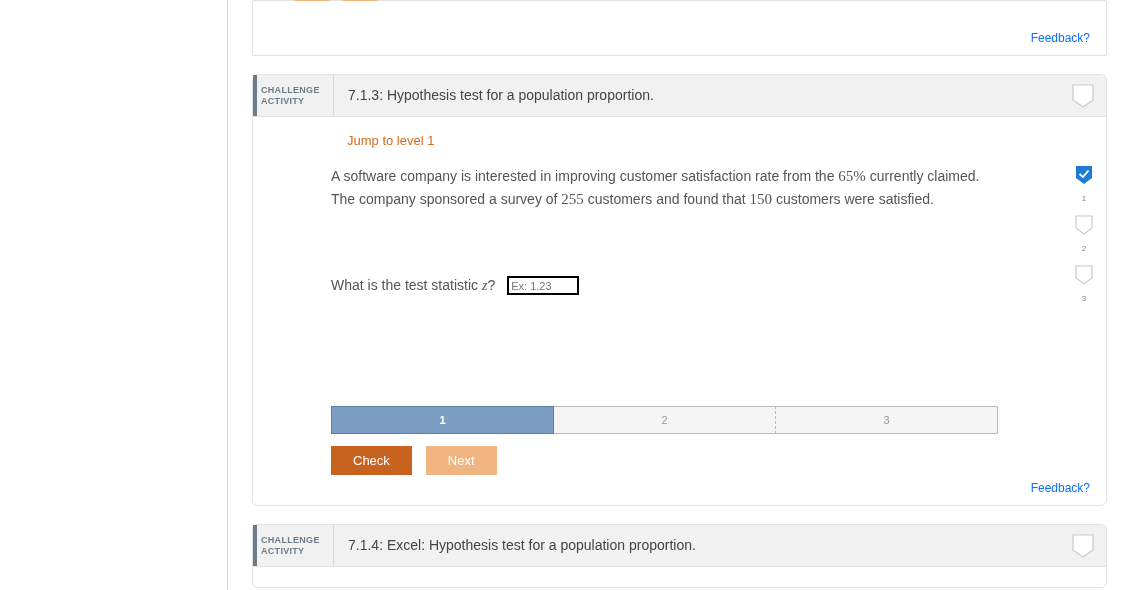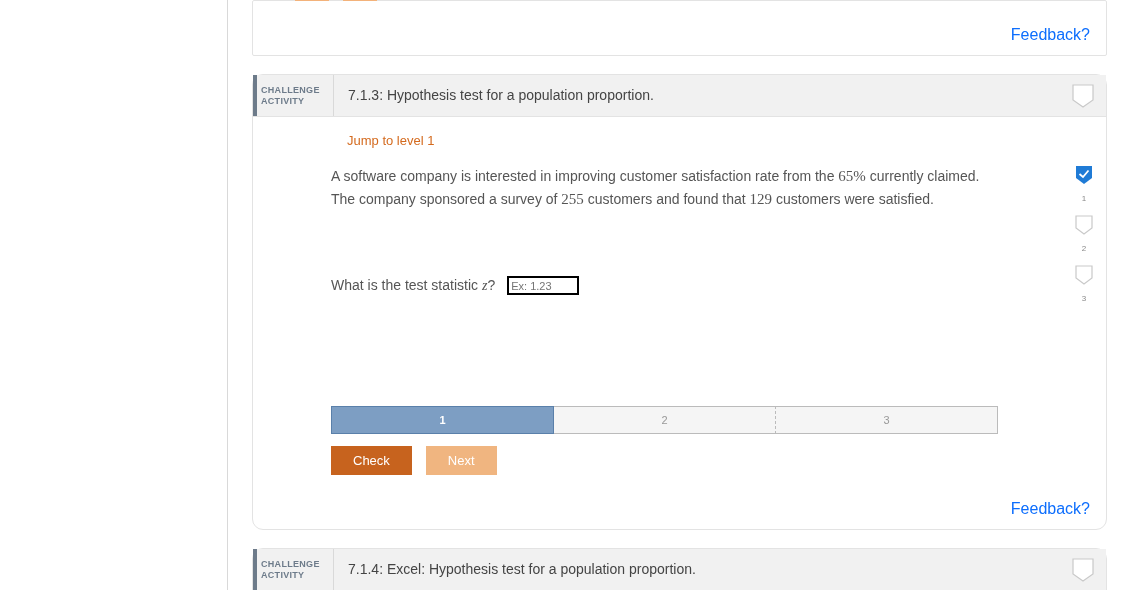--- a/index.html
+++ b/index.html
@@ -46,33 +46,33 @@
     top: -12px;
     left: 42px;
   }
   .chip {
     width: 34px;
     height: 12px;
     background: #f3b27a;
   }
   .feedback-link {
     color: #0d6efd;
-    font-size: 16px;
+    font-size: 12px;
     position: absolute;
     right: 16px;
     bottom: 8px;
     cursor: pointer;
   }
   .card {
     background: #fff;
     border: 1px solid #e3e3e3;
-    border-radius: 11px;
+    border-radius: 6px;
     margin-bottom: 18px;
     position: relative;
-    padding-bottom: 44px;
+    padding-bottom: 20px;
   }
   .card-header {
     display: flex;
     align-items: stretch;
     background: #f1f1f1;
     border-bottom: 1px solid #e3e3e3;
   }
   .badge-col {
     width: 80px;
     border-left: 4px solid #6d7b8a;
@@ -241,21 +241,21 @@
           </svg>
         </div>
       </div>
 
       <div class="card-body">
 
         <span class="jump">Jump to level 1</span>
 
         <div class="content-block">
           <p class="problem-text">
-            <span>A software company is interested in improving customer satisfaction rate from the </span><span class="mn">65%</span><span> currently claimed. The company sponsored a survey of </span><span class="mn">255</span><span> customers and found that </span><span class="mn">129</span><span> customers were satisfied.</span>
+            <span>A software company is interested in improving customer satisfaction rate from the </span><span class="mn">65%</span><span> currently claimed. The company sponsored a survey of </span><span class="mn">255</span><span> customers and found that </span><span class="mn">150</span><span> customers were satisfied.</span>
           </p>
 
           <div class="qline">
             <span>
               <span>What is the test statistic </span><span class="mi">z</span><span>?</span>
             </span>
             <input type="number" step="any" class="ans-input" placeholder="Ex: 1.23" style="">
           </div>
 
           <div class="step-bar">

